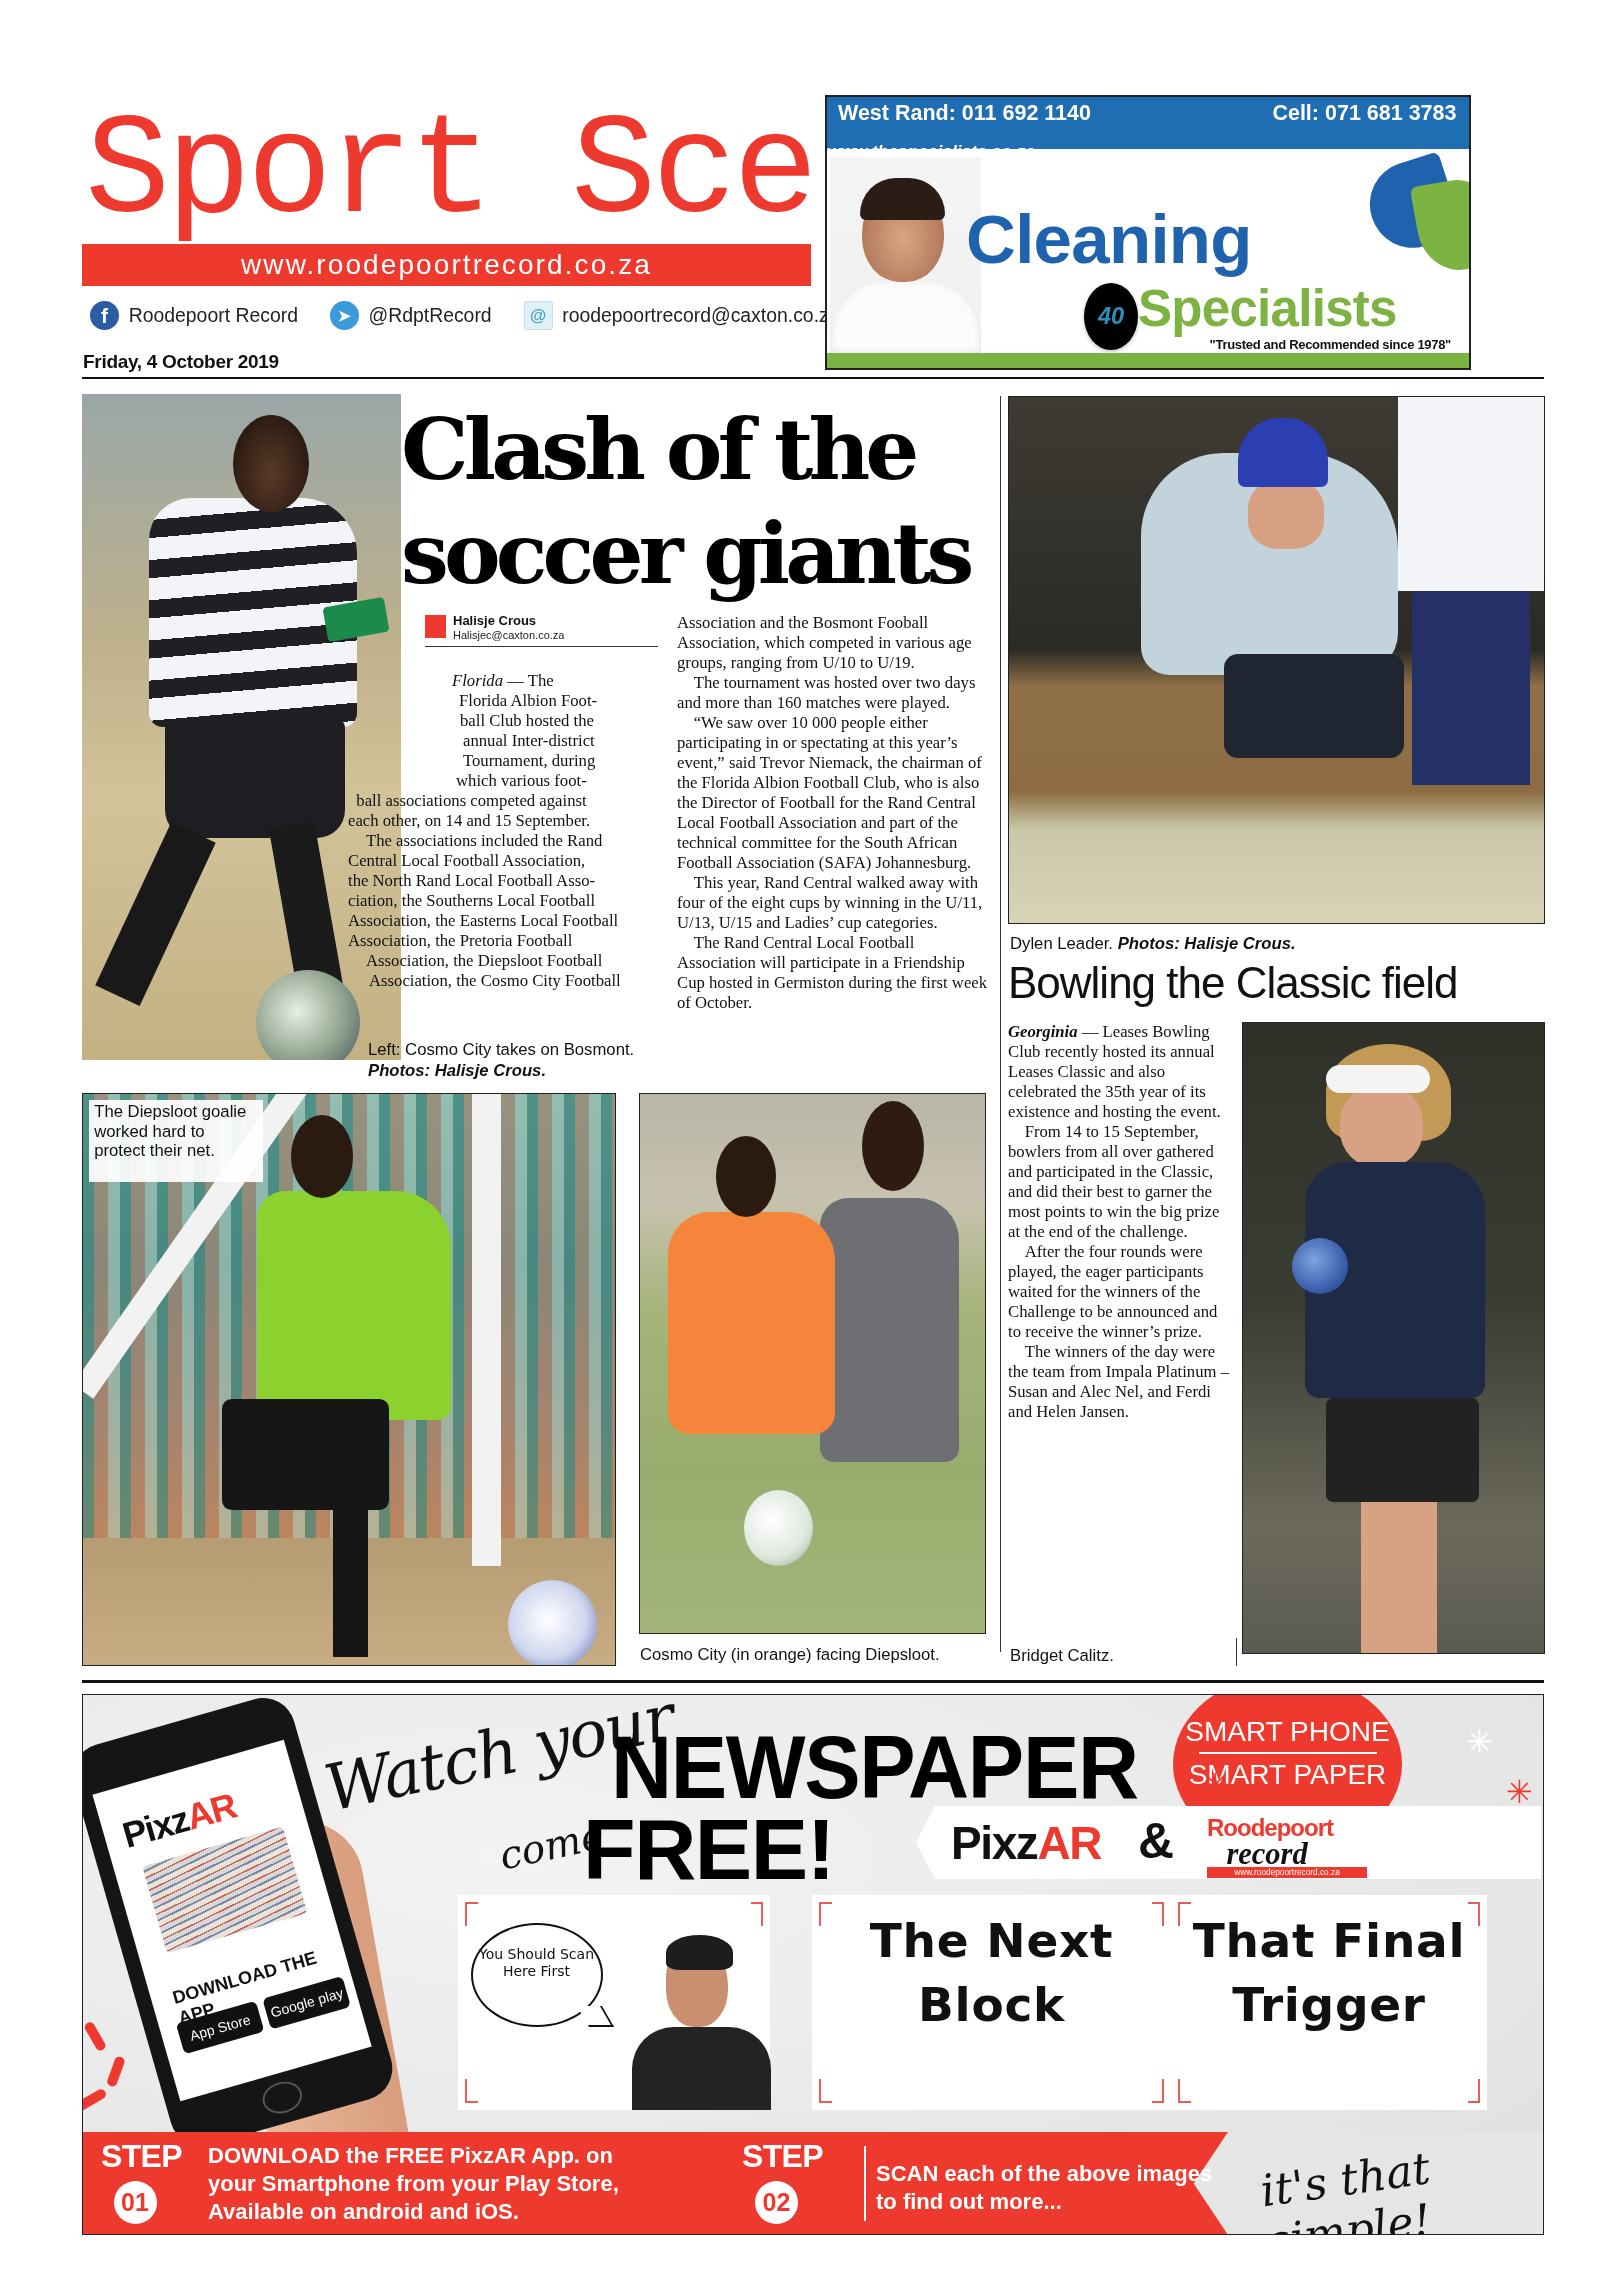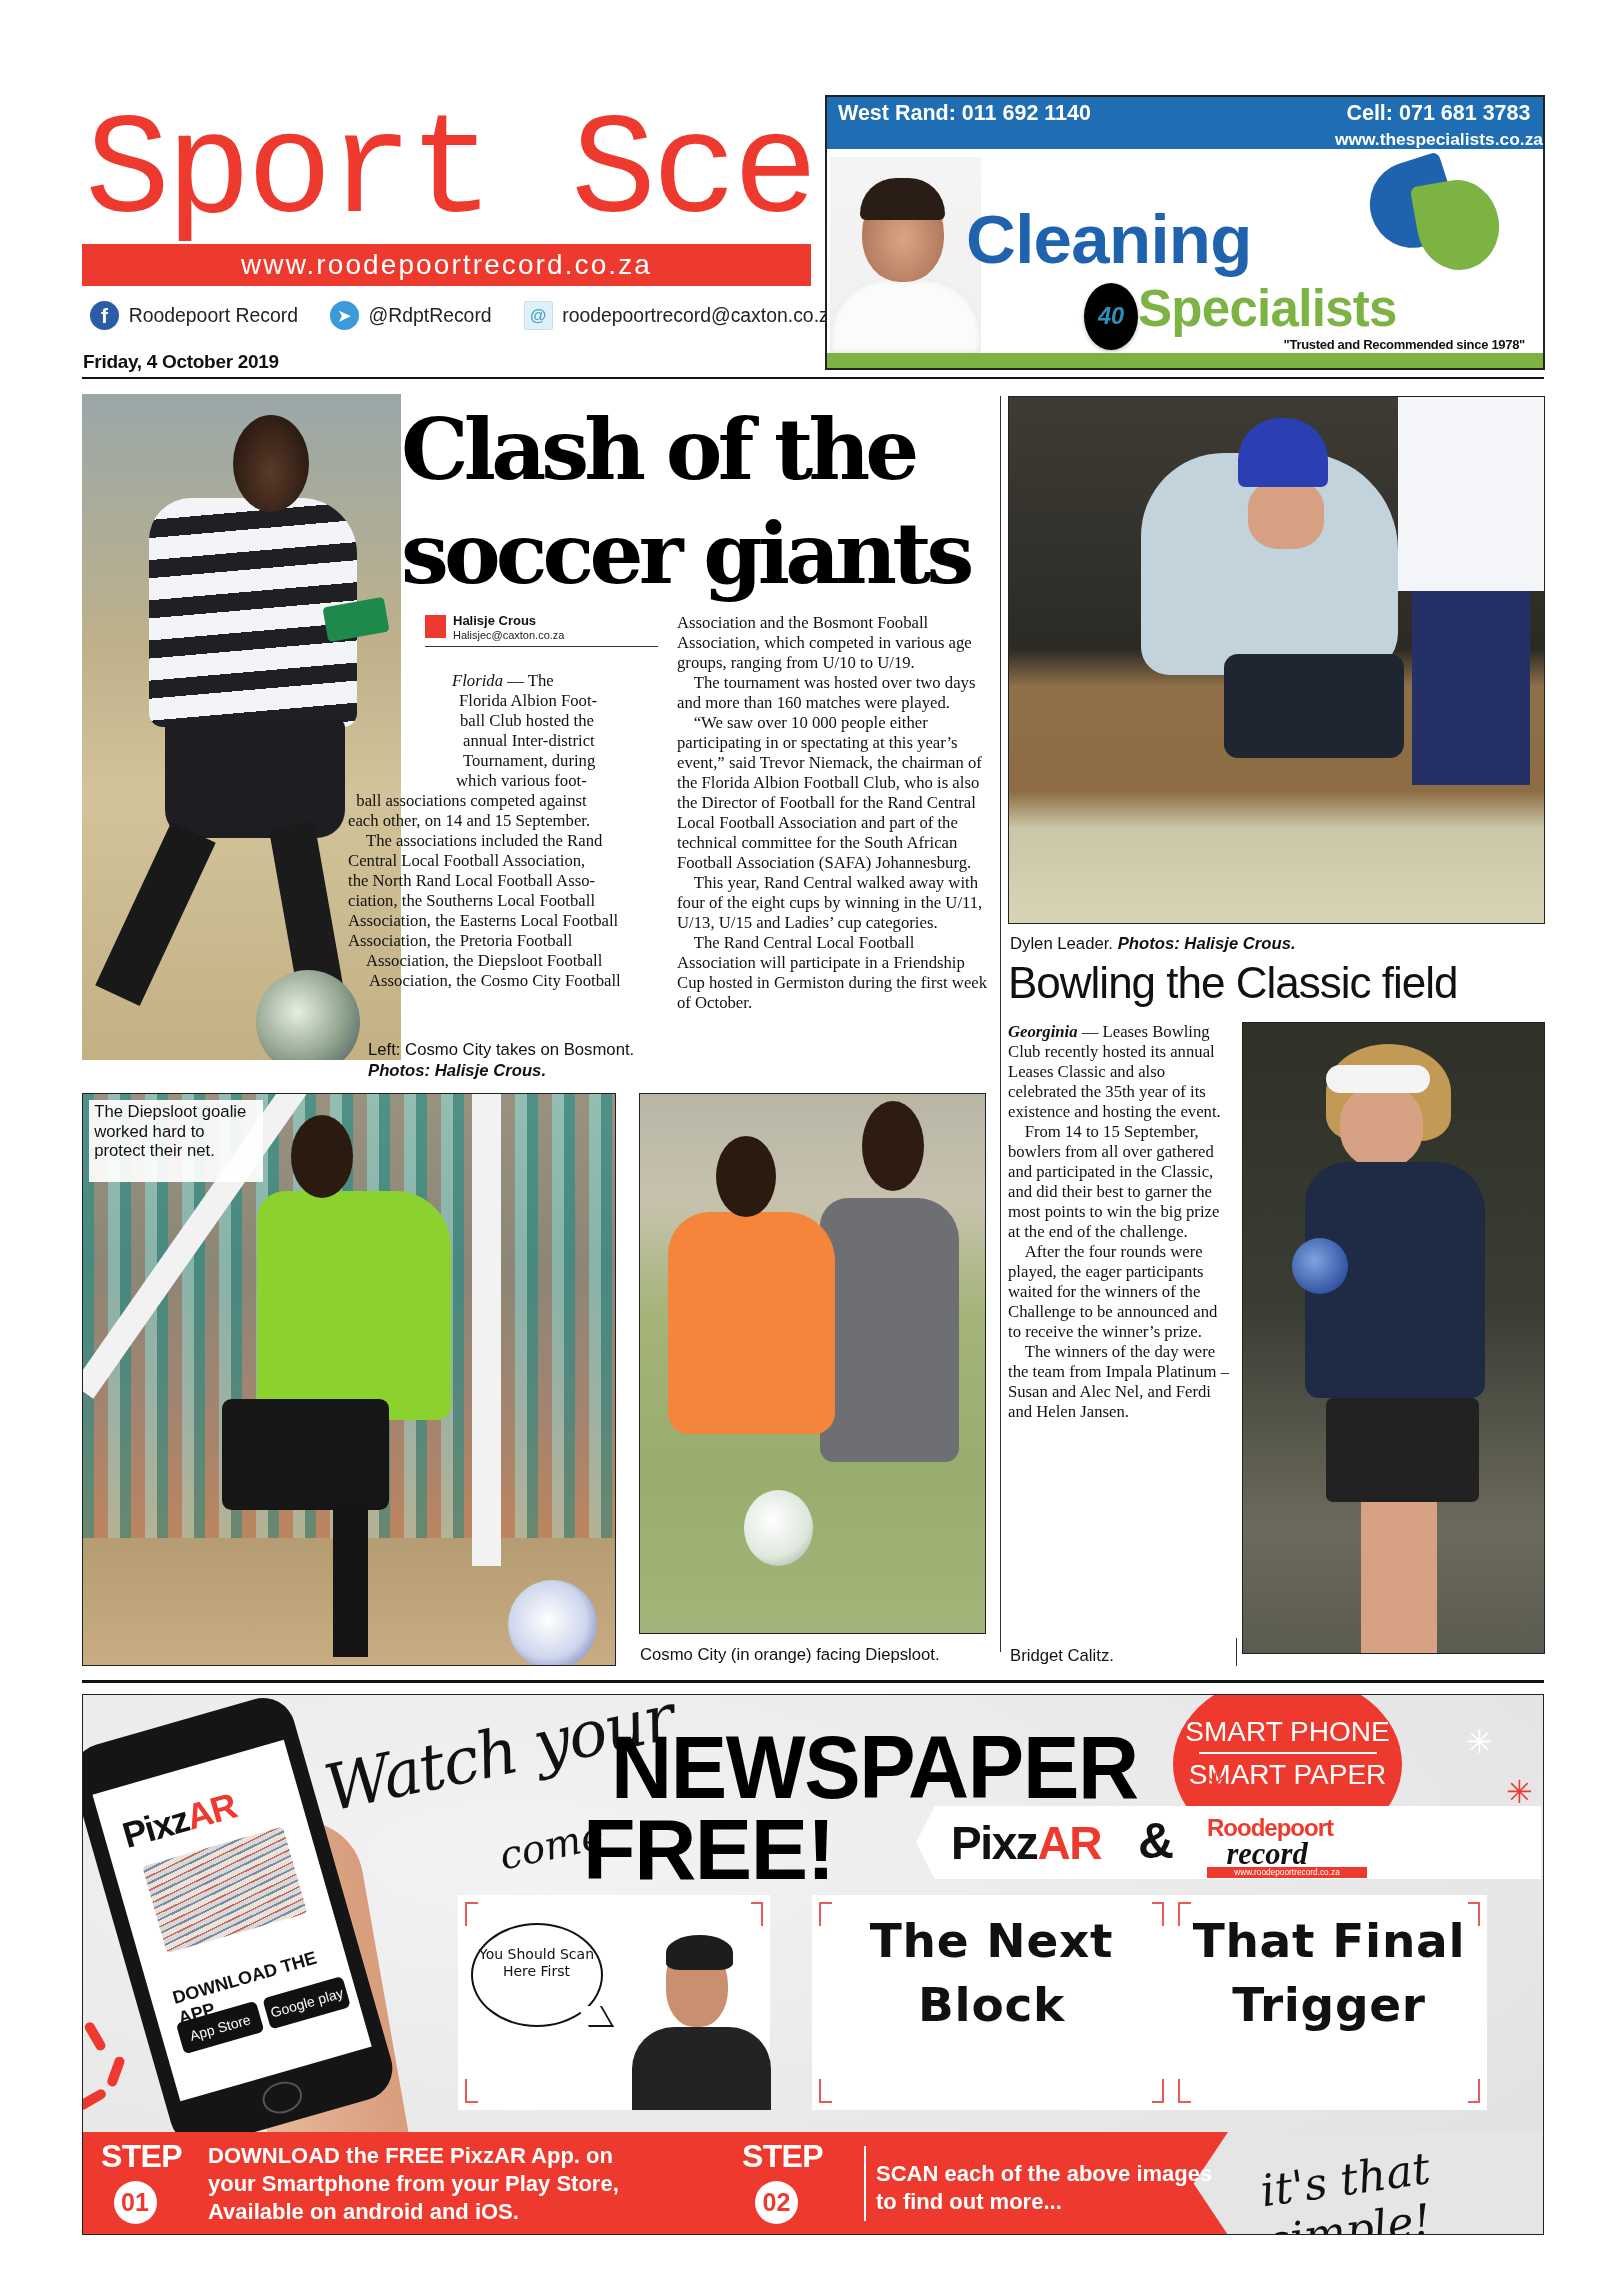--- a/index.html
+++ b/index.html
@@ -13,25 +13,25 @@
   .social-row { left: 90px; top: 297px; height: 37px; display: flex; align-items: center; gap: 9.7px; font-family: "Liberation Sans", sans-serif; font-size: 19.4px; color: #222; }
   .soc-icon { width: 29px; height: 29px; border-radius: 50%; display: inline-flex; align-items: center; justify-content: center; color: #fff; font-weight: bold; font-size: 21px; flex: 0 0 29px; }
   .fb { background: #2d5ca7; }
   .tw { background: #3b9ad9; font-size: 15.3px; }
   .mail { background: #dff0f6; border-radius: 2.1px; color: #49a6c6; font-size: 16.7px; border: 0.7px solid #cde; }
   .social-row .gap { width: 12.5px; }
   .date-line { left: 83px; top: 351px; font-family: "Liberation Sans", sans-serif; font-weight: bold; font-size: 19px; color: #111; letter-spacing: -0.3px; }
   .rule-top { left: 82px; top: 377px; width: 1462px; height: 2.1px; background: #111; }
 
   
-  .ad-cleaning { left: 825px; top: 95px; width: 720px; height: 275px; border: 2.1px solid #222; background: #fff; overflow: hidden; }
+  .ad-cleaning { left: 825px; top: 95px; width: 646px; height: 275px; border: 2.1px solid #222; background: #fff; overflow: hidden; }
   .ad-bluebar { position: absolute; left: 0; top: 0; width: 100%; height: 52px; background: #1f6db3; color: #fff; font-family: "Liberation Sans", sans-serif; font-weight: bold; }
   .ad-bluebar .l { position: absolute; left: 11px; top: 4.2px; font-size: 21.5px; }
   .ad-bluebar .r { position: absolute; right: 12.5px; top: 4.2px; font-size: 21.5px; }
-  .ad-bluebar .c { position: absolute; left: 0; width: 100%; top: 32px; text-align: right; font-size: 17.4px; }
+  .ad-bluebar .c { position: absolute; left: 0; width: 100%; top: 44px; text-align: left; font-size: 17.4px; font-style: italic; }
   .ad-person { position: absolute; left: 2.8px; top: 60px; width: 151px; height: 196px; background: linear-gradient(180deg,#f4f4f4 0%,#f0f0f0 100%); }
   .ad-person .head { position: absolute; left: 32px; top: 28px; width: 82px; height: 97px; border-radius: 50% 50% 46% 46%; background: radial-gradient(ellipse at 50% 55%, #d9a585 0%, #b47a5d 70%); }
   .ad-person .hair { position: absolute; left: 30.5px; top: 21px; width: 85px; height: 42px; border-radius: 42px 42px 7px 7px; background: #2a1d16; }
   .ad-person .shirt { position: absolute; left: 0; top: 122px; width: 151px; height: 74px; background: #fbfbfb; border-radius: 56px 56px 0 0; box-shadow: inset 0 0 7px #ddd; }
   .ad-word-cleaning { position: absolute; left: 139px; top: 103px; font-family: "Liberation Sans", sans-serif; font-weight: 900; font-size: 69px; color: #1f62ae; letter-spacing: -0.7px; }
   .ad-word-specialists { position: absolute; left: 311px; top: 182px; font-family: "Liberation Sans", sans-serif; font-weight: 900; font-size: 51px; color: #7cb342; letter-spacing: -0.7px; }
   .ad-drop-blue { position: absolute; left: 543px; top: 65px; width: 83px; height: 86px; background: #1f62ae; border-radius: 60% 10% 60% 60%; transform: rotate(-18deg); }
   .ad-drop-green { position: absolute; left: 590px; top: 83px; width: 82px; height: 90px; background: #7cb342; border-radius: 10% 60% 60% 60%; transform: rotate(-10deg); }
   .ad-badge40 { position: absolute; left: 257px; top: 186px; width: 54px; height: 67px; border-radius: 50%; background: #000000; box-shadow: 0 1.4px 4.2px rgba(0,0,0,0.25); font-family: "Liberation Sans", sans-serif; font-weight: bold; font-style: italic; color: #2d8fb8; font-size: 23.6px; text-align: center; line-height: 67px; }
   .ad-tagline { position: absolute; right: 18px; top: 240px; font-family: "Liberation Sans", sans-serif; font-weight: bold; font-size: 13px; color: #111; letter-spacing: -0.3px; }

